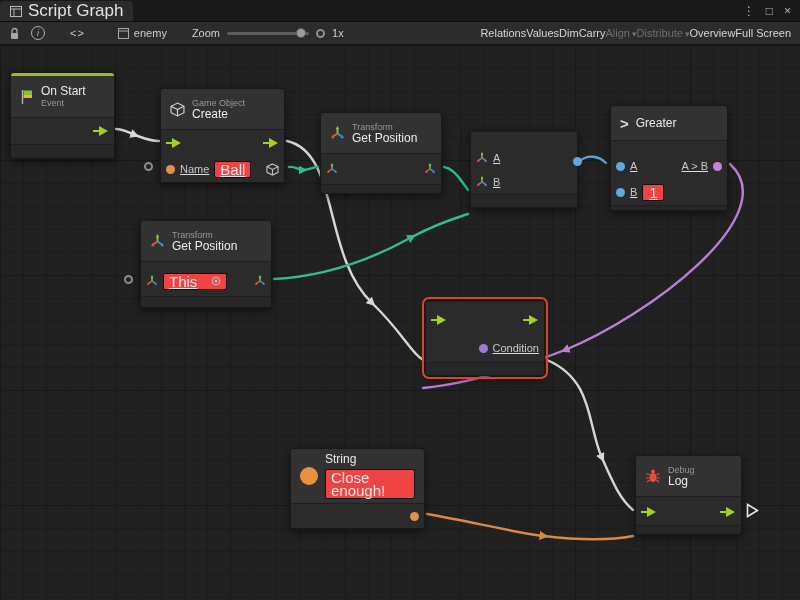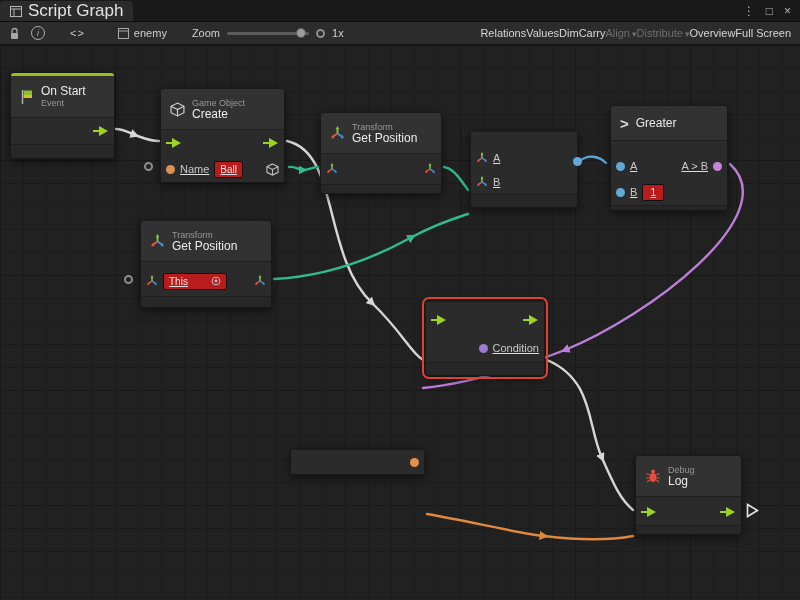--- a/index.html
+++ b/index.html
@@ -58,22 +58,22 @@
   .row.spread{justify-content:space-between;}
   .grp{display:flex;align-items:center;gap:5px;}
   .spacer{background:#2b2b2b;}
   .foot{background:#272727;border-top:1px solid #1e1e1e;border-radius:0 0 3px 3px;}
   .plabel{color:#c9c9c9;font-size:11px;}
   .dot{width:9px;height:9px;border-radius:50%;flex:none;}
   .dot.orange{background:#e0914e;}
   .dot.blue{background:#63a9d8;}
   .dot.purple{background:#9d79d2;}
   .dot.pink{background:#c884d8;}
-  .field{background:#b91c1c;border:1px solid #101010;border-radius:2px;padding:1px 5px;
-    color:#e9e9e9;font-size:10px;line-height:13px;display:inline-flex;align-items:center;gap:4px;}
+  .field{background:#ef4444;border:1px solid #101010;border-radius:2px;padding:1px 5px;
+    color:#e9e9e9;font-size:15px;line-height:13px;display:inline-flex;align-items:center;gap:4px;}
   .string-circle{width:18px;height:18px;border-radius:50%;background:#e8913e;flex:none;}
   .ring{position:absolute;width:9px;height:9px;border:2px solid #8d8d8d;border-radius:50%;box-sizing:border-box;background:transparent;}
   .out-dot-abs{position:absolute;right:-5px;top:26px;}
   .flow-cursor{position:absolute;left:746px;top:503px;}
 </style>
 </head>
 <body>
 
 <div class="titlebar">
   <div class="tab">
@@ -372,20 +372,27 @@
     </div>
     <div class="row" style="height:28px;justify-content:flex-end;">
       <span class="dot purple"></span>
       <span class="plabel">Condition</span>
     </div>
     <div class="foot" style="height:12px;"></div>
   </div>
 </div>
 
 <div class="node" style="left:290px;top:448px;width:135px;">
+  <div class="hdr" style="height:54px;align-items:center;">
+    <span class="string-circle"></span>
+    <span class="tcol" style="gap:3px;">
+      <span class="title">String</span>
+      <span class="field">Close enough!</span>
+    </span>
+  </div>
   <div class="body">
     <div class="row end" style="height:24px;">
       <span class="dot orange"></span>
     </div>
   </div>
 </div>
 
 <div class="node" style="left:635px;top:455px;width:107px;">
   <div class="hdr" style="height:40px;">
     <svg width="16" height="16" viewBox="0 0 16 16">

